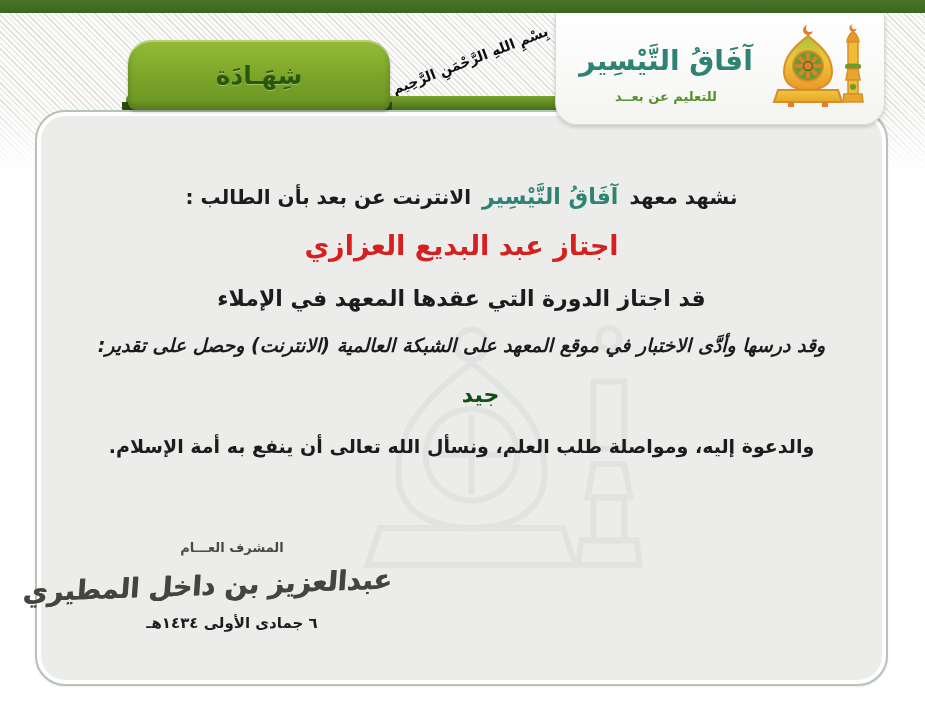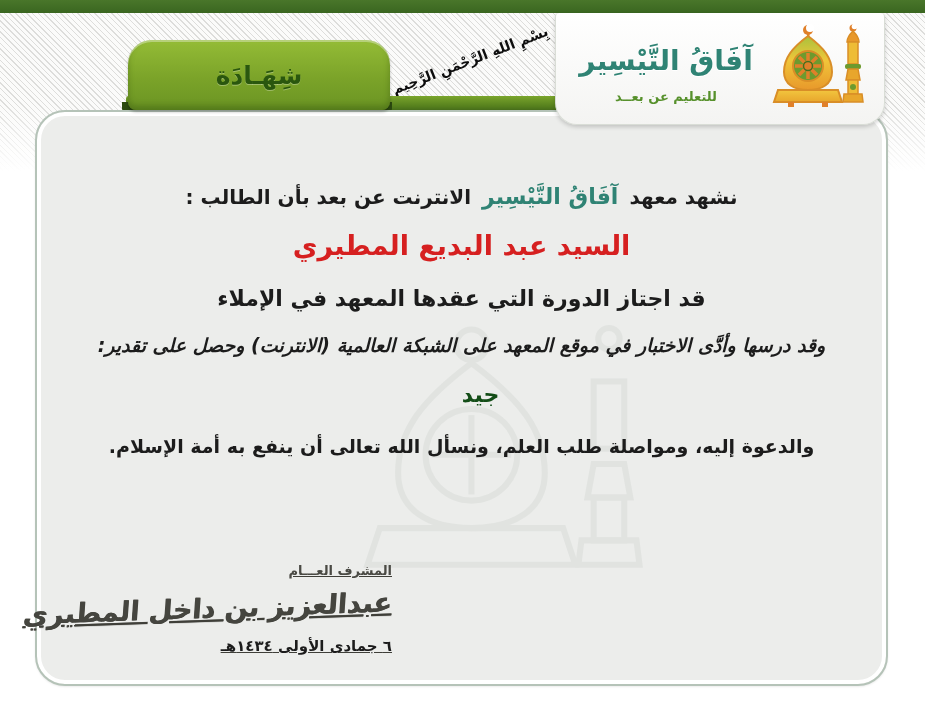--- a/index.html
+++ b/index.html
@@ -86,21 +86,21 @@
   .line{position:absolute;left:0;width:100%;text-align:center;white-space:nowrap;color:#1c1c1c;font-weight:bold;}
   .intro{top:72px;font-size:20px;}
   .intro .inst{color:#2f8374;font-size:22px;padding:0 4px;}
   .student{top:118px;font-size:27px;color:#d62020;}
   .course{top:174px;font-size:22px;}
   .exam{top:222px;font-size:19px;font-style:italic;}
   .grade{top:270px;font-size:22px;color:#134d17;padding-left:19px;}
   .closing{top:316px;font-size:19px;line-height:1.9;}
   .closing span{display:block;}
   .supervisor{
-    position:absolute;left:35px;top:451px;width:320px;text-align:right;color:#3f3f39;text-decoration:underline;
+    position:absolute;left:35px;top:428px;width:320px;text-align:center;color:#3f3f39;
   }
   .supervisor-title{font-size:13px;font-weight:bold;color:#4a4a44;letter-spacing:0px;}
   .signature{
     margin-top:14px;font-size:27px;font-weight:bold;color:#45453f;
     transform:rotate(-2deg) skewX(-6deg);
     text-shadow:0.6px 0 0 #45453f;
     white-space:nowrap;
   }
   .date{margin-top:14px;font-size:15px;font-weight:bold;color:#1c1c1c;}
 </style>
@@ -190,21 +190,21 @@
         <circle cx="89" cy="6" r="3.5"></circle>
       </g>
     </svg>
 
     <div class="line intro">
       <span>نشهد معهد</span>
       <span class="inst">آفَاقُ التَّيْسِير</span>
       <span>الانترنت عن بعد بأن الطالب :</span>
     </div>
 
-    <div class="line student">السيد عبد البديع المطيري</div>
+    <div class="line student">اجتاز عبد البديع العزازي</div>
 
     <div class="line course">قد اجتاز الدورة التي عقدها المعهد في الإملاء</div>
 
     <div class="line exam">وقد درسها وأدَّى الاختبار في موقع المعهد على الشبكة العالمية (الانترنت) وحصل على تقدير:</div>
 
     <div class="line grade">جيد</div>
 
     <div class="line closing">
       <span>والدعوة إليه، ومواصلة طلب العلم، ونسأل الله تعالى أن ينفع به أمة الإسلام.</span>
     </div>

